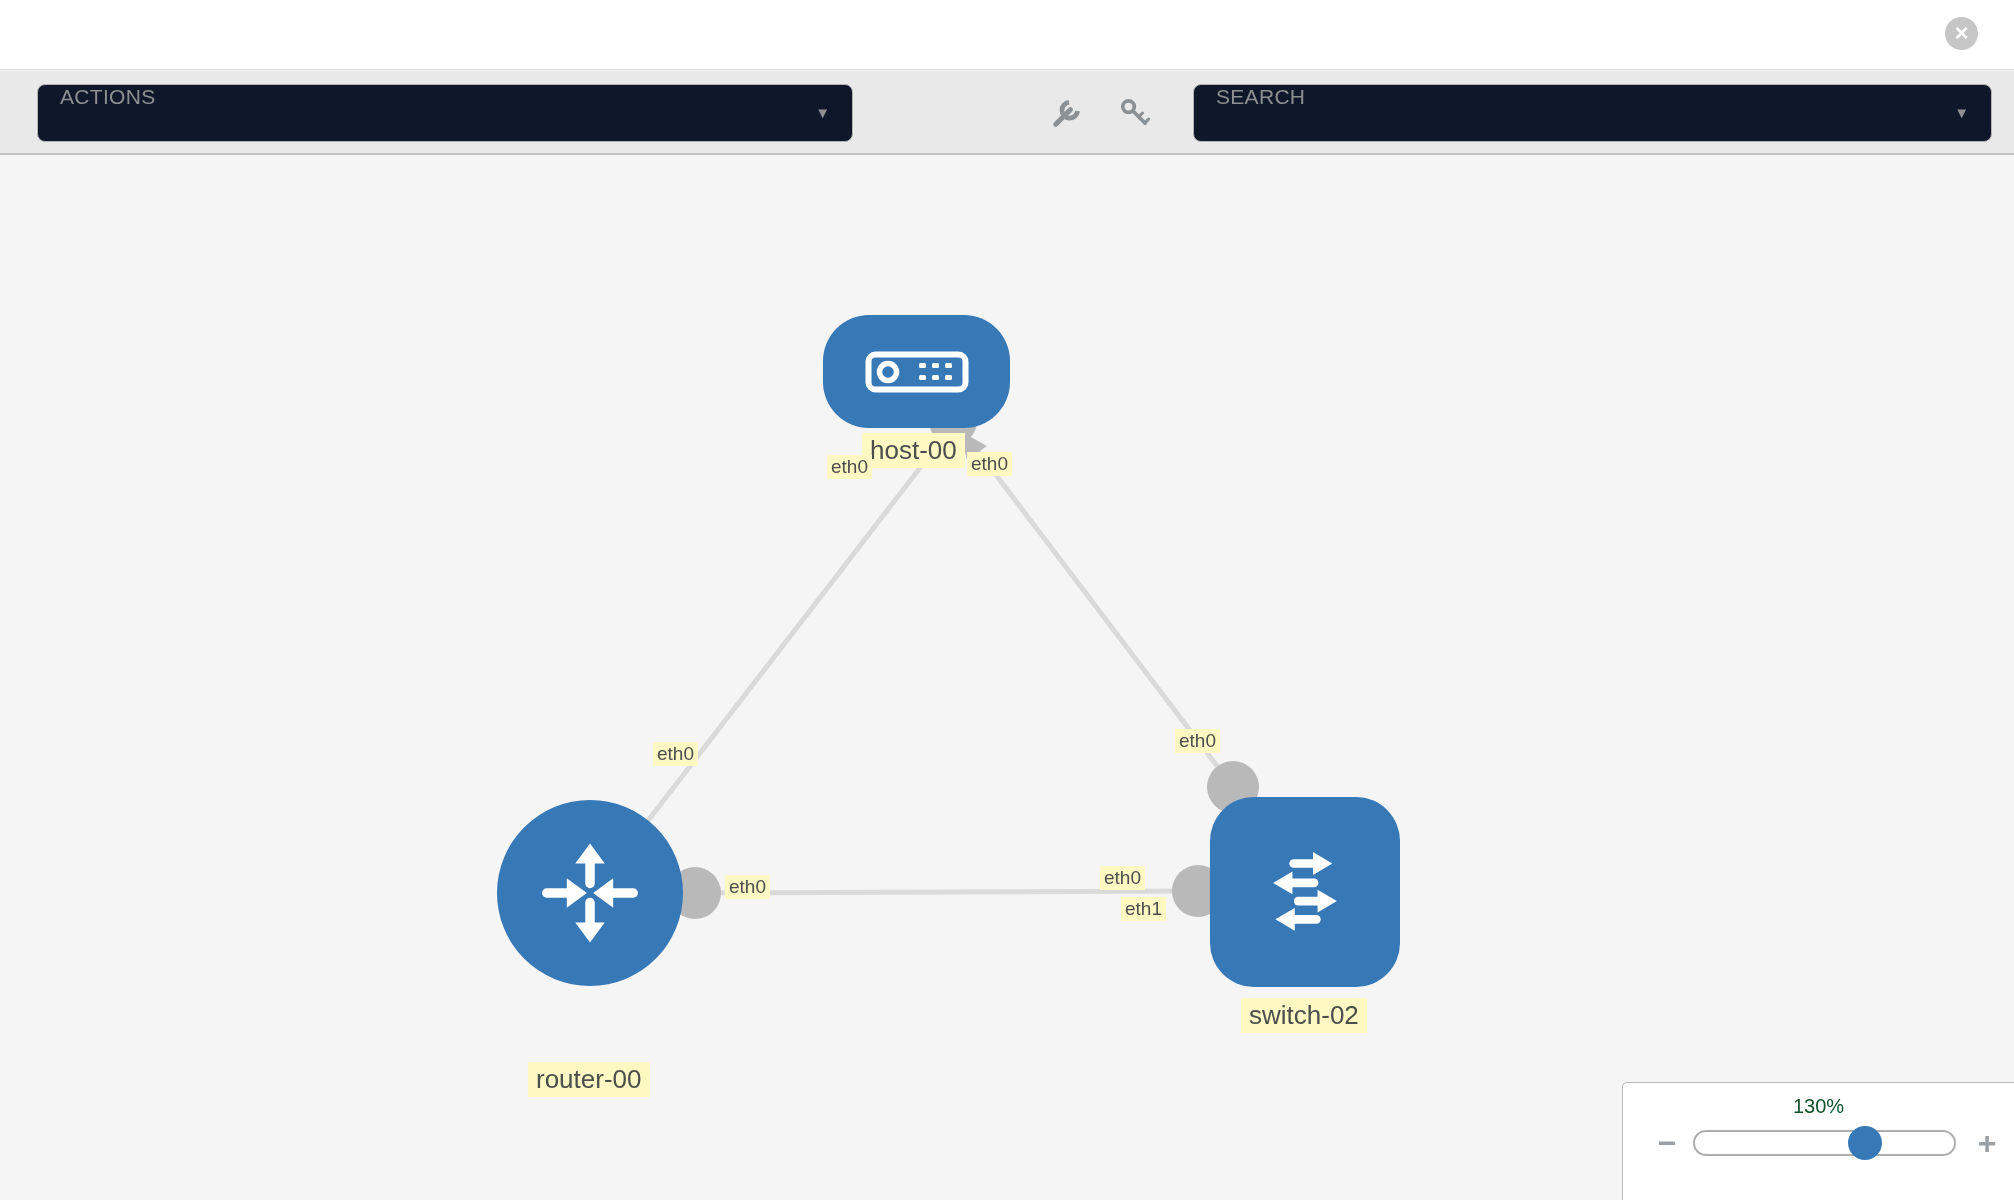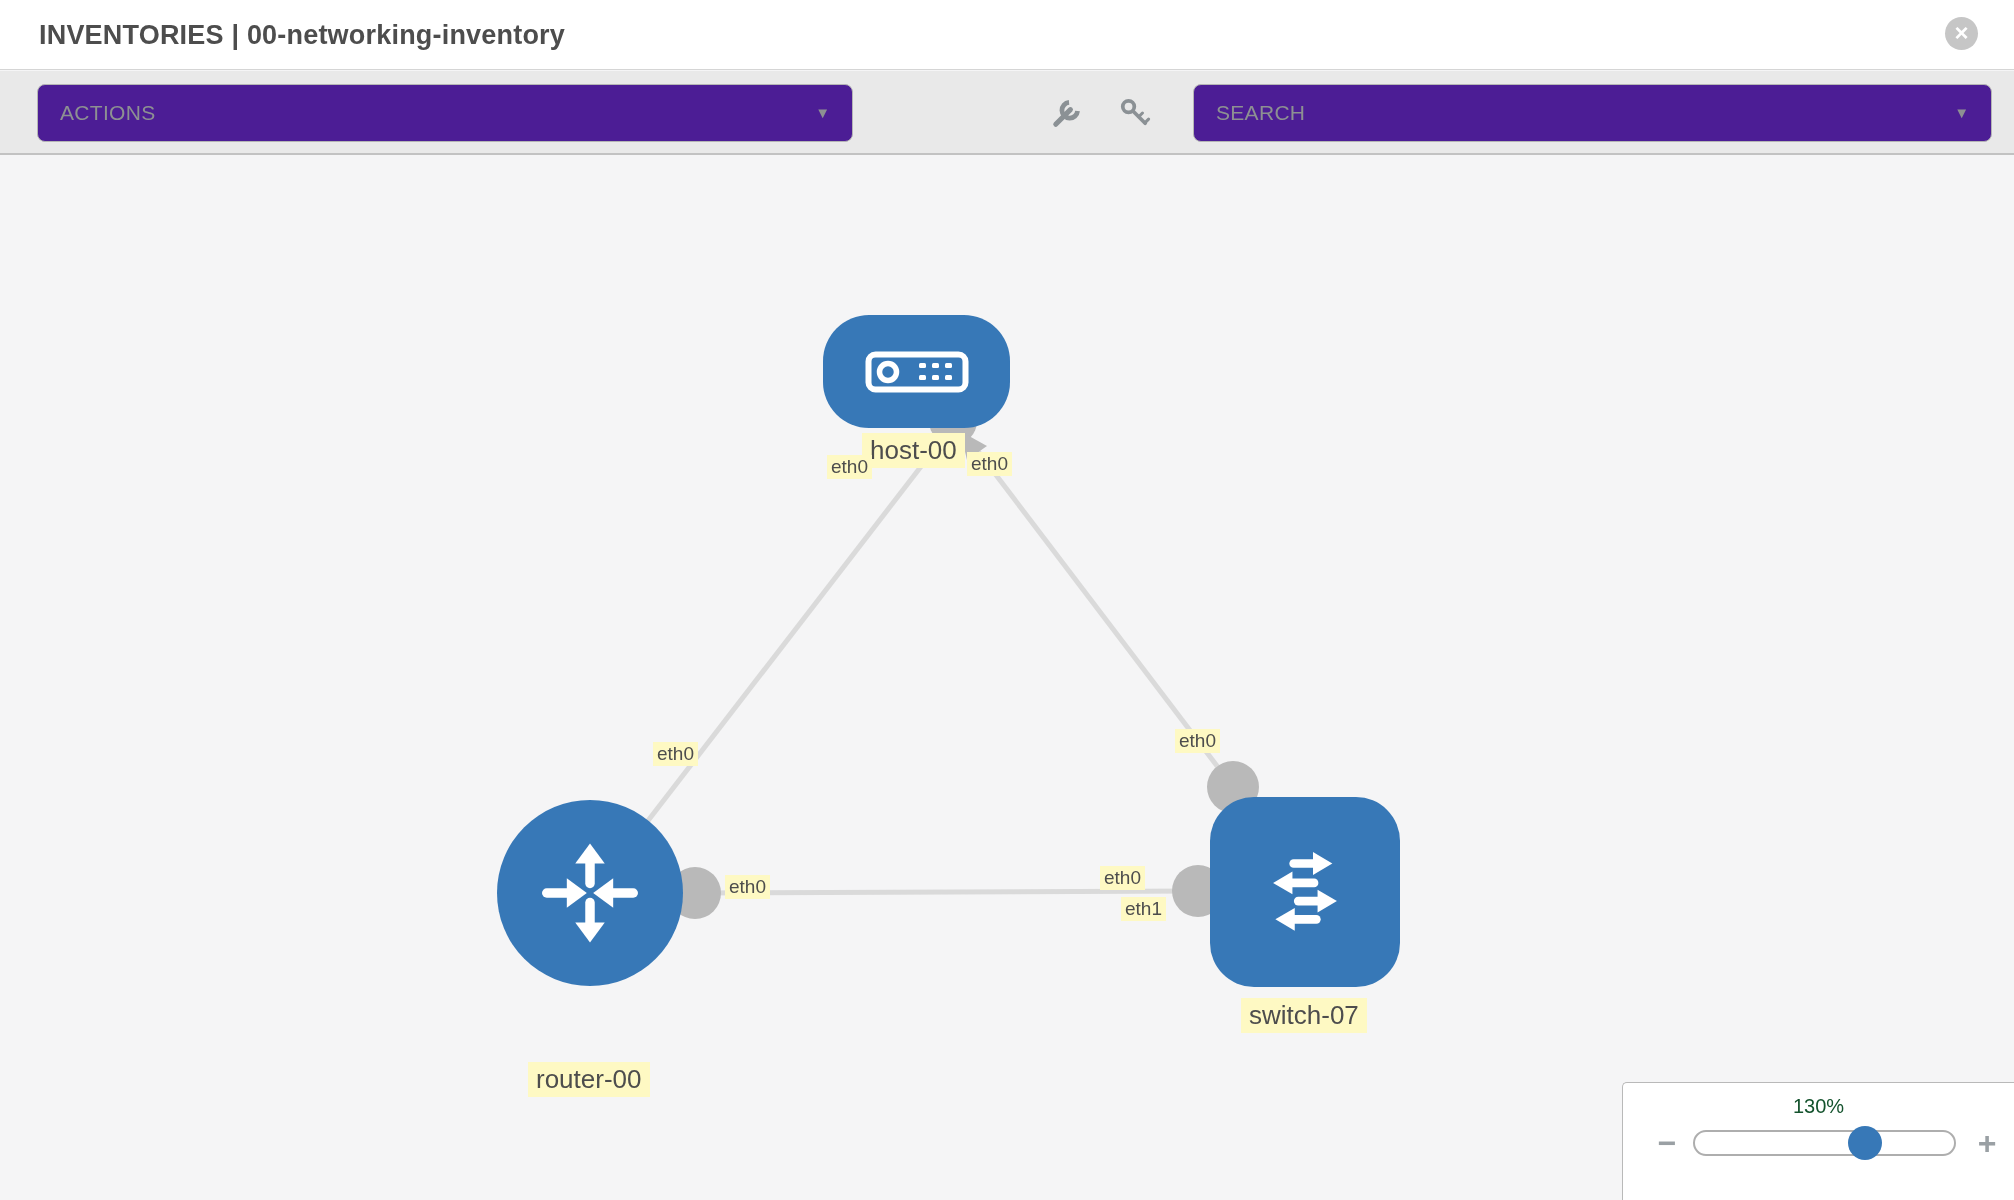--- a/index.html
+++ b/index.html
@@ -12,21 +12,21 @@
   body{font-family:"Liberation Sans",sans-serif;background:#f5f5f6;position:relative;}
 
   
   .header{position:absolute;left:0;top:0;width:2014px;height:70px;background:#ffffff;border-bottom:1px solid #d5d5d5;}
   .page-title{position:absolute;left:39px;top:50%;transform:translateY(-50%);font-size:27px;font-weight:bold;color:#4d4d4d;letter-spacing:.2px;}
   .close-btn{position:absolute;right:36px;top:17px;width:33px;height:33px;border-radius:50%;background:#c6c6c6;border:none;cursor:pointer;display:flex;align-items:center;justify-content:center;}
   .close-btn span{color:#ffffff;font-size:24px;font-weight:bold;line-height:1;margin-top:-2px;}
 
   
   .toolbar{position:absolute;left:0;top:71px;width:2014px;height:84px;background:#e9e9e9;border-bottom:2px solid #c2c2c2;}
-  .select-box{position:absolute;top:13px;height:58px;background:#4c1d95;border:1px solid #b5b5b5;border-radius:8px;display:flex;align-items:center;padding:0 22px;cursor:pointer;}
+  .select-box{position:absolute;top:13px;height:58px;background:#0f172a;border:1px solid #b5b5b5;border-radius:8px;display:flex;align-items:flex-start;padding:0 22px;cursor:pointer;}
   .select-box .sel-label{font-size:21px;color:#8d9092;letter-spacing:.3px;}
   .select-box .caret{position:absolute;right:22px;top:50%;transform:translateY(-52%);font-size:15px;color:#8d9092;}
   .actions-box{left:37px;width:816px;}
   .search-box{left:1193px;width:799px;}
   .tool-icon-btn{position:absolute;top:13px;width:58px;height:58px;background:transparent;border:none;cursor:pointer;display:flex;align-items:center;justify-content:center;}
   .wrench-btn{left:1038px;}
   .key-btn{left:1106px;}
 
   
   .canvas{position:absolute;left:0;top:157px;width:2014px;height:1043px;background:#f5f5f6;}
@@ -47,21 +47,20 @@
   .zoom-btn{position:absolute;top:40px;width:40px;height:40px;background:transparent;border:none;cursor:pointer;font-size:32px;font-weight:bold;color:#9aa0a4;line-height:40px;padding:0;}
   .zoom-out-btn{left:24px;}
   .zoom-in-btn{left:344px;}
   .zoom-track{position:absolute;left:70px;top:47px;width:263px;height:26px;background:#ffffff;border:2px solid #aeaeae;border-radius:14px;cursor:pointer;}
   .zoom-thumb{position:absolute;left:153px;top:-6px;width:34px;height:34px;border-radius:50%;background:var(--node-blue);cursor:grab;}
 </style>
 </head>
 <body>
 
 <div class="header">
-  <div class="page-title">INVENTORIES | 00-networking-inventory</div>
   <button class="close-btn">
     <span>×</span>
   </button>
 </div>
 
 <div class="toolbar">
   <div class="select-box actions-box">
     <span class="sel-label">ACTIONS</span>
     <span class="caret">▼</span>
   </div>
@@ -141,21 +140,21 @@
         <path d="M44 58 H62"></path>
           <polygon points="78,58 61,48 61,68" stroke="none"></polygon>
         <path d="M40 74 H60"></path>
           <polygon points="24,74 41,64 41,84" stroke="none"></polygon>
       </g>
     </svg>
   </div>
 
   <div class="chip node-label" style="left:862px;top:276px;">host-00</div>
   <div class="chip node-label" style="left:528px;top:881px;margin-top:24px;">router-00</div>
-  <div class="chip node-label" style="left:1241px;top:841px;">switch-07</div>
+  <div class="chip node-label" style="left:1241px;top:841px;">switch-02</div>
 
   <div class="chip if-label" style="left:827px;top:298px;">eth0</div>
   <div class="chip if-label" style="left:967px;top:295px;">eth0</div>
   <div class="chip if-label" style="left:653px;top:585px;">eth0</div>
   <div class="chip if-label" style="left:725px;top:718px;">eth0</div>
   <div class="chip if-label" style="left:1175px;top:572px;">eth0</div>
   <div class="chip if-label" style="left:1100px;top:709px;">eth0</div>
   <div class="chip if-label" style="left:1121px;top:708px;margin-top:32px;">eth1</div>
 </div>
 

